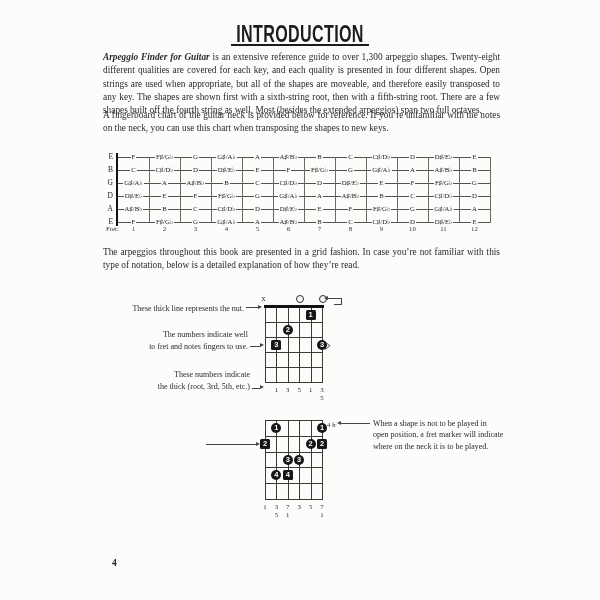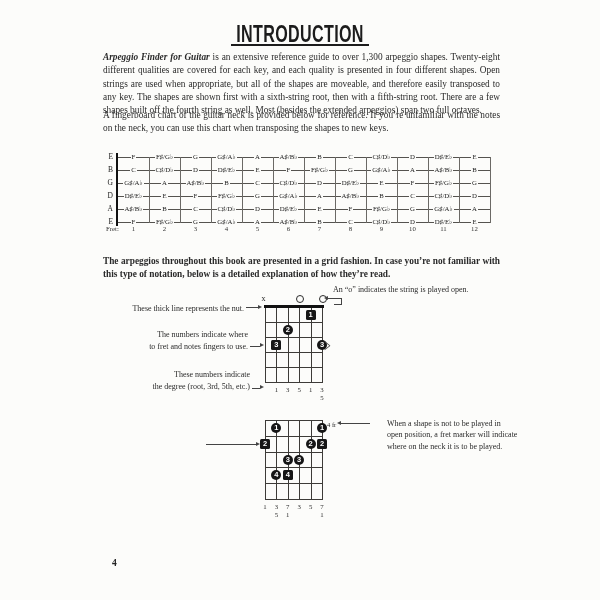--- a/index.html
+++ b/index.html
@@ -167,21 +167,21 @@
       <div class="fb-fretnum" style="left: 242px; top: 224px; width: 31px;">5</div>
       <div class="fb-fretnum" style="left: 273px; top: 224px; width: 31px;">6</div>
       <div class="fb-fretnum" style="left: 304px; top: 224px; width: 31px;">7</div>
       <div class="fb-fretnum" style="left: 335px; top: 224px; width: 31px;">8</div>
       <div class="fb-fretnum" style="left: 366px; top: 224px; width: 31px;">9</div>
       <div class="fb-fretnum" style="left: 397px; top: 224px; width: 31px;">10</div>
       <div class="fb-fretnum" style="left: 428px; top: 224px; width: 31px;">11</div>
       <div class="fb-fretnum" style="left: 459px; top: 224px; width: 31px;">12</div>
     </div>
 
-  <p class="para" style="top:255px;font-weight:bold;">The arpeggios throughout this book are presented in a grid fashion. In case you’re not familiar with this type of notation, below is a detailed explanation of how they’re read.</p>
+  <p class="para" style="top:246px;">The arpeggios throughout this book are presented in a grid fashion. In case you’re not familiar with this type of notation, below is a detailed explanation of how they’re read.</p>
 
   <div id="diagram1" class="abs" style="inset:0;">
       <div class="dg-vline" style="left: 265px; top: 307px; height: 75px;"></div>
       <div class="dg-vline" style="left: 276.4px; top: 307px; height: 75px;"></div>
       <div class="dg-vline" style="left: 287.8px; top: 307px; height: 75px;"></div>
       <div class="dg-vline" style="left: 299.2px; top: 307px; height: 75px;"></div>
       <div class="dg-vline" style="left: 310.6px; top: 307px; height: 75px;"></div>
       <div class="dg-vline" style="left: 322px; top: 307px; height: 75px;"></div>
       <div class="dg-nut" style="left: 263.5px; top: 304.5px; width: 60px;"></div>
       <div class="dg-hline" style="left: 265px; top: 322px; width: 58px;"></div>
@@ -202,34 +202,33 @@
       <div class="dg-degree" style="left: 306.6px; top: 386px; width: 8px;">1</div>
       <div class="dg-degree" style="left: 318px; top: 386px; width: 8px;">3</div>
       <div class="dg-degree" style="left: 318px; top: 393.5px; width: 8px;">5</div>
     </div>
 
   <div class="dlabel r" style="left:130px;top:303px;width:114px;">These thick line represents the nut.</div>
   <div class="aline" style="left:246px;top:307px;width:12px;"></div>
   <div class="ah-r" style="left:258px;top:304.5px;"></div>
 
   <div class="dlabel r" style="left:130px;top:329px;width:118px;">
-    <div>The numbers indicate where</div>
+    <div>The numbers indicate well</div>
     <div>to fret and notes fingers to use.</div>
   </div>
   <div class="aline" style="left:250px;top:345.5px;width:10px;"></div>
   <div class="ah-r" style="left:260px;top:343px;"></div>
 
   <div class="dlabel r" style="left:135px;top:369px;width:115px;">
     <div>These numbers indicate</div>
-    <div>the degree (root, 3rd, 5th, etc.)</div>
+    <div>the thick (root, 3rd, 5th, etc.)</div>
   </div>
   <div class="aline" style="left:252px;top:387.5px;width:8px;"></div>
   <div class="ah-r" style="left:260px;top:385px;"></div>
 
-  <div class="dlabel" style="left:333px;top:284px;width:168px;">An “o” indicates the string is played open.</div>
   <div class="ah-l" style="left:324px;top:295.5px;"></div>
   <div class="aline" style="left:328px;top:297.5px;width:13px;"></div>
   <div class="avline" style="left:341px;top:298px;height:6px;"></div>
   <div class="aline" style="left:334px;top:304px;width:8px;"></div>
 
   <div class="brace" style="left:324px;top:340px;">&gt;</div>
 
   <div id="diagram2" class="abs" style="inset:0;">
       <div class="dg-vline" style="left: 265px; top: 420px; height: 79px;"></div>
       <div class="dg-vline" style="left: 276.4px; top: 420px; height: 79px;"></div>
@@ -262,16 +261,16 @@
       <div class="dg-degree" style="left: 306.6px; top: 503px; width: 8px;">5</div>
       <div class="dg-degree" style="left: 318px; top: 503px; width: 8px;">7</div>
       <div class="dg-degree" style="left: 318px; top: 510.5px; width: 8px;">1</div>
     </div>
 
   <div class="aline" style="left:206px;top:444px;width:50px;"></div>
   <div class="ah-r" style="left:256px;top:441.5px;"></div>
 
   <div class="ah-l" style="left:337px;top:421px;"></div>
   <div class="aline" style="left:341px;top:423px;width:29px;"></div>
-  <div class="dlabel" style="left:387px;top:417.5px;width:131px;">When a shape is not to be played in open position, a fret marker will indicate where on the neck it is to be played.</div>
+  <div class="dlabel" style="left:373px;top:417.5px;width:131px;">When a shape is not to be played in open position, a fret marker will indicate where on the neck it is to be played.</div>
 
   <div class="pagenum">4</div>
 </div>
 
 </body></html>

